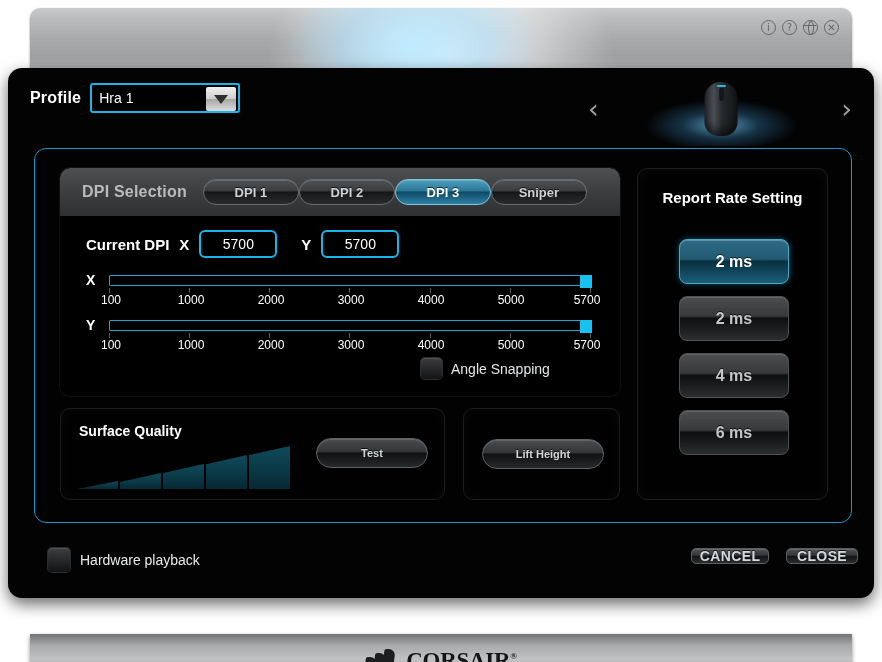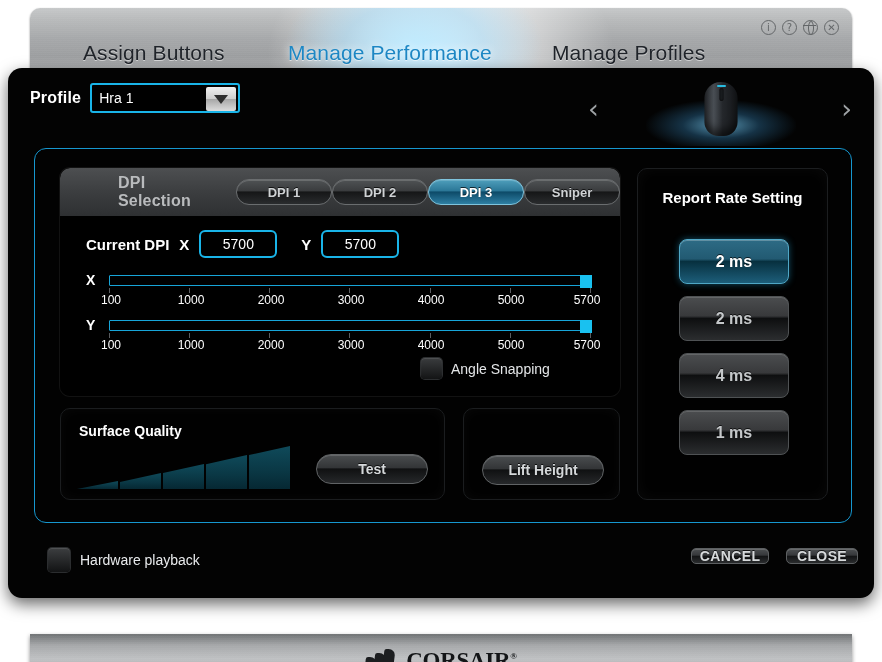--- a/index.html
+++ b/index.html
@@ -113,21 +113,21 @@
     background: #020202;
   }
 
   
   .dpi-block { position: absolute; left: 52px; top: 100px; width: 560px; height: 228px;
                background: #050505; border-radius: 10px; box-shadow: 0 0 0 1px #121212; overflow: hidden; }
   .dpi-head {
     position: absolute; left: 0; top: 0; width: 100%; height: 48px;
     background: linear-gradient(to bottom, #4d4f51 0%, #3b3d3f 52%, #2e3032 100%);
     border-radius: 10px 10px 0 0;
-    display: flex; align-items: center; padding-left: 36px;
+    display: flex; align-items: center;
   }
   .dpi-head .title { color: #b9bbbd; font-size: 16px; font-weight: bold; margin-left: 22px; letter-spacing: .2px; }
   .pills { display: flex; margin-left: 16px; }
   .pill {
     width: 96px; height: 26px; border-radius: 14px; cursor: pointer;
     display: flex; align-items: center; justify-content: center;
     font-size: 13px; font-weight: bold; color: #cfd2d4;
     background: linear-gradient(to bottom, #4f5254 0%, #3a3c3e 45%, #151617 50%, #2a2c2e 100%);
     border: 1px solid #6a6d6f; box-shadow: inset 0 1px 0 rgba(255,255,255,.16);
     text-shadow: 0 -1px 0 rgba(0,0,0,.7);
@@ -184,25 +184,24 @@
     position: absolute; left: 52px; top: 340px; width: 385px; height: 92px;
     background: #010101; border: 1px solid #1b1d1f; border-radius: 10px;
     box-shadow: inset 0 0 14px rgba(255,255,255,.035);
   }
   .sq-title { position: absolute; left: 18px; top: 14px; color: #fff; font-size: 14px; font-weight: bold; }
   .sq-meter { position: absolute; left: 16px; top: 36px; width: 220px; height: 44px; }
   .sq-seg { position: absolute; bottom: 0; background: linear-gradient(to bottom, #0f4a5a 0%, #0a3744 60%, #062833 100%); }
   .sq-btn, .lift-btn {
     position: absolute; border-radius: 16px; cursor: pointer;
     display: flex; align-items: center; justify-content: center;
-    color: #d5d8da; font-size: 14px; font-weight: bold;
+    color: #d5d8da; font-size: 11px; font-weight: bold;
     background: linear-gradient(to bottom, #4a4d4f 0%, #333537 45%, #101112 50%, #26282a 100%);
     border: 1px solid #606365; box-shadow: inset 0 1px 0 rgba(255,255,255,.15);
     text-shadow: 0 -1px 0 rgba(0,0,0,.75);
-    margin-top: 16px;
   }
   .sq-btn { right: 16px; top: 29px; width: 112px; height: 30px; }
 
   .lift-block {
     position: absolute; left: 455px; top: 340px; width: 157px; height: 92px;
     background: #010101; border: 1px solid #1b1d1f; border-radius: 10px;
     box-shadow: inset 0 0 14px rgba(255,255,255,.035);
   }
   .lift-btn { left: 18px; top: 30px; width: 122px; height: 30px; }
 
@@ -278,25 +277,20 @@
 </style>
 </head>
 <body>
 
 <div id="app">
 
   <div class="metal-top">
     <div class="sheen"></div>
     <div class="glow-active"></div>
 
-    <div class="tabs">
-      <div class="tab t0">Assign Buttons</div>
-      <div class="tab t1">Manage Performance</div>
-      <div class="tab t2">Manage Profiles</div>
-    </div>
 
     <div class="wintools">
       <div class="wt">i</div>
       <div class="wt">?</div>
       <div class="wt globe"></div>
       <div class="wt">✕</div>
     </div>
   </div>
 
   <div class="panel">
@@ -417,21 +411,21 @@
 
     <div class="lift-block">
       <div class="lift-btn">Lift Height</div>
     </div>
 
     <div class="rr-block">
       <div class="rr-title">Report Rate Setting</div>
       <div class="rr-btn sel" style="top:70px">2 ms</div>
       <div class="rr-btn" style="top:127px">2 ms</div>
       <div class="rr-btn" style="top:184px">4 ms</div>
-      <div class="rr-btn" style="top:241px">1 ms</div>
+      <div class="rr-btn" style="top:241px">6 ms</div>
     </div>
 
     <div class="bottom">
       <div class="hw-chk">
         <span class="box"></span>
         <span class="lbl">Hardware playback</span>
       </div>
       <div class="btn-dark btn-cancel">CANCEL</div>
       <div class="btn-dark btn-close">CLOSE</div>
     </div>

